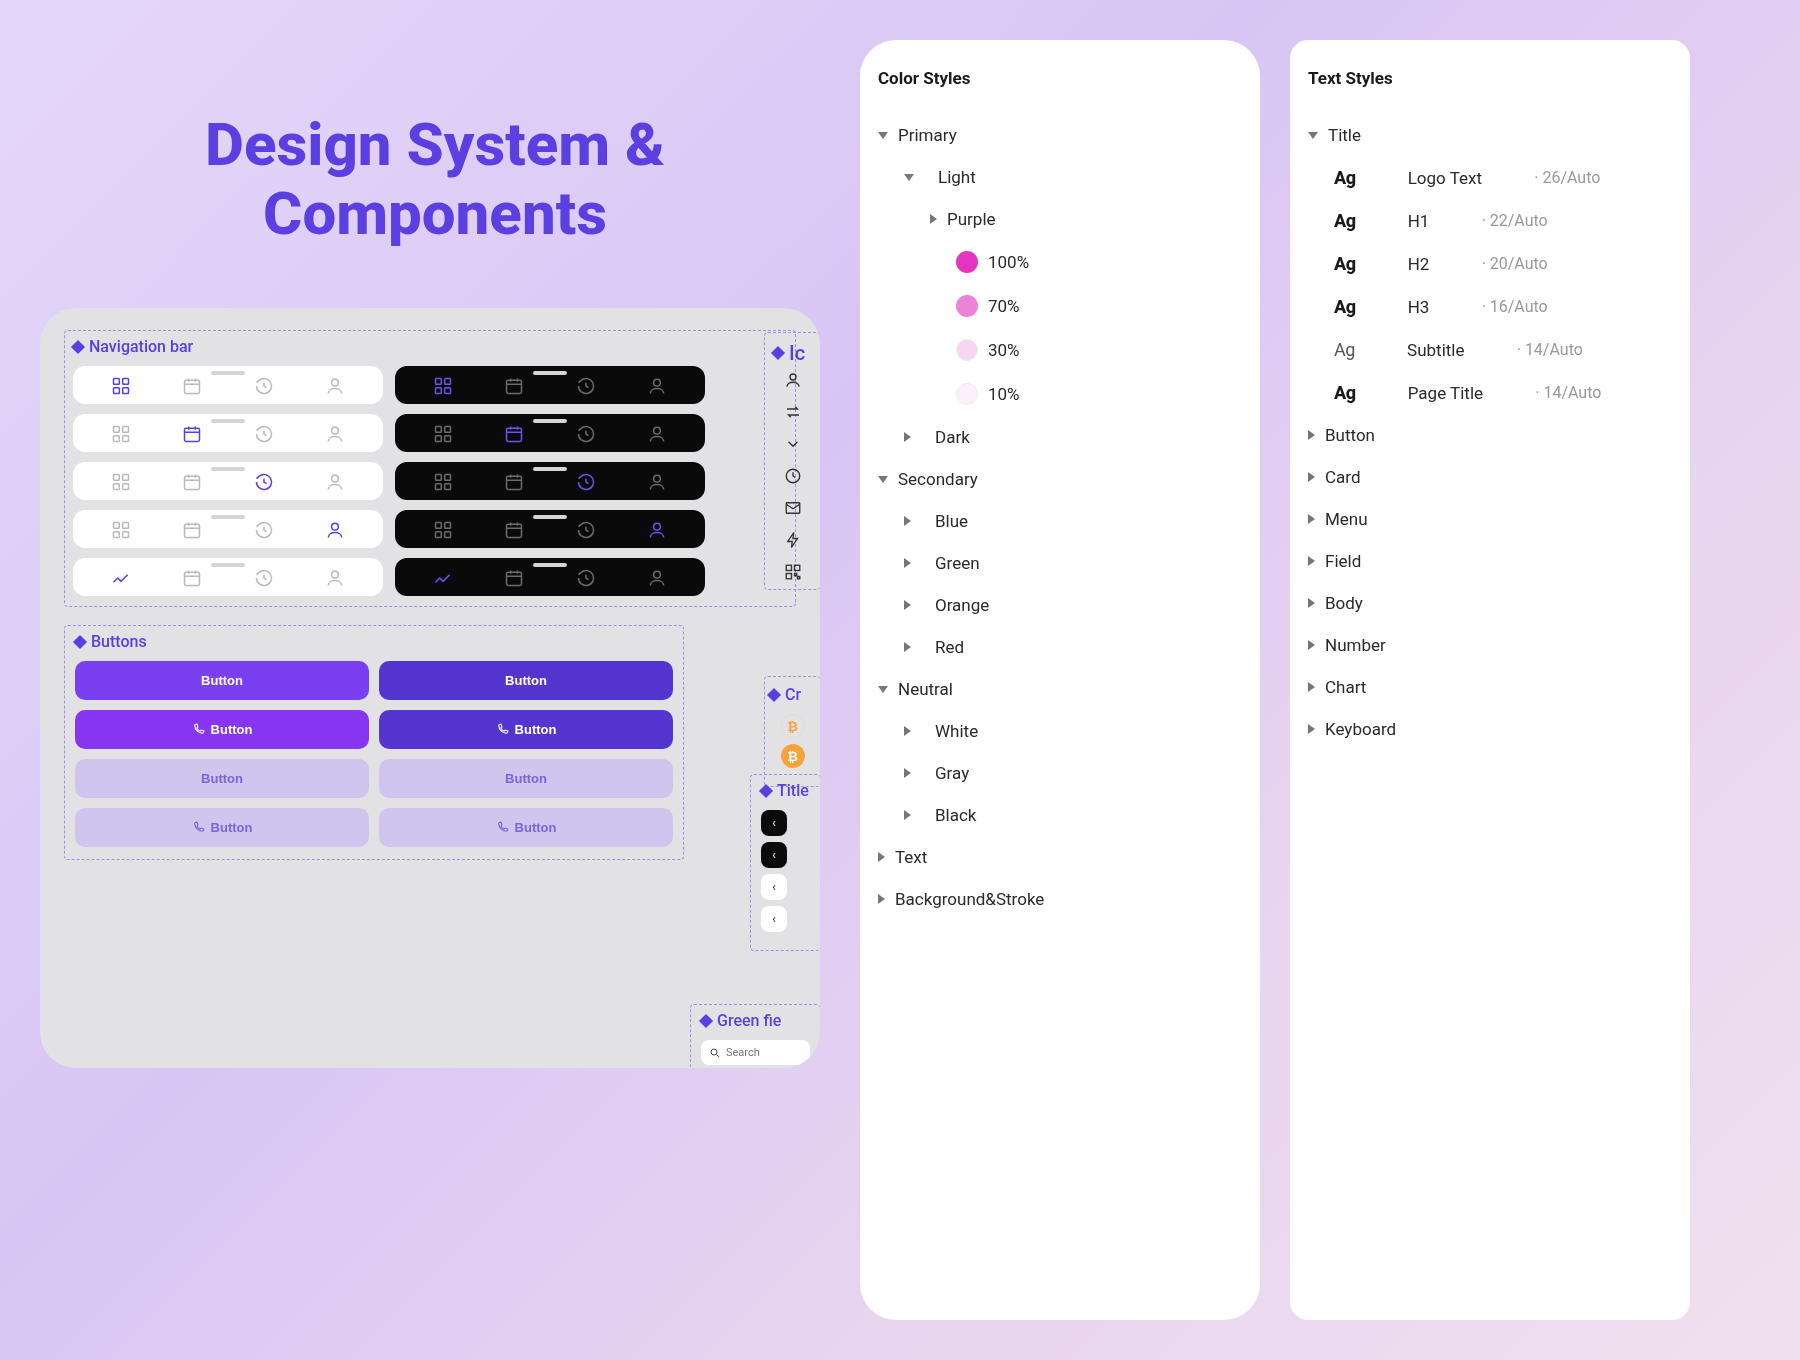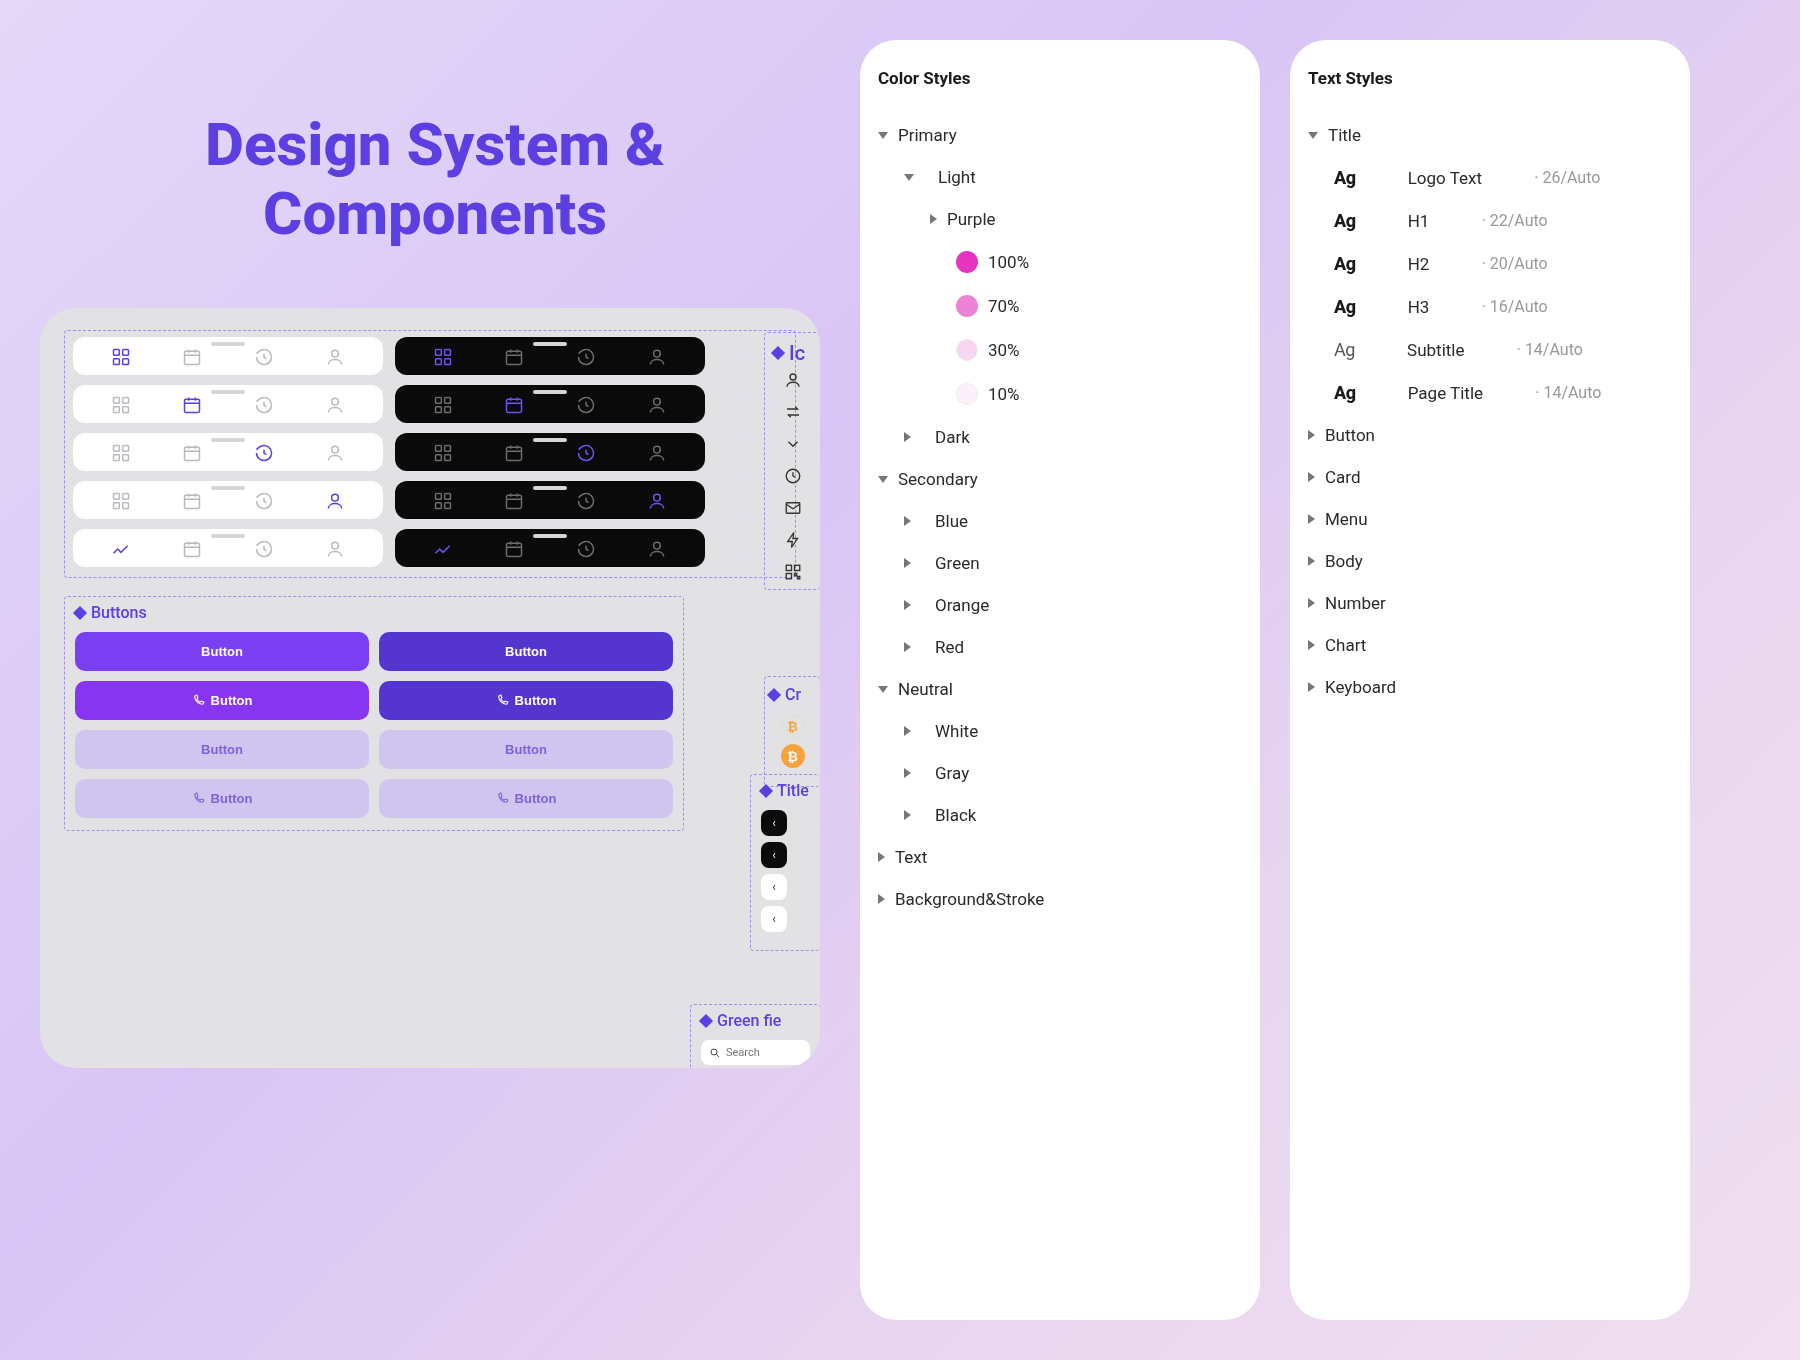--- a/index.html
+++ b/index.html
@@ -209,21 +209,21 @@
   
   .panel {
     background: #fff;
     border-radius: 36px;
     padding: 28px 18px;
     height: 1280px;
     position: absolute;
     top: 40px;
   }
   .panel-color { width: 400px; left: 860px; }
-  .panel-text  { width: 400px; left: 1290px; }
+  .panel-text  { width: 400px; left: 1290px; border-radius: 18px; }
 
   .panel h3 {
     font-size: 17px;
     font-weight: 700;
     color: #1a1a1a;
     margin-bottom: 26px;
   }
 
   .tree-item {
     display: flex;
@@ -273,20 +273,23 @@
 </head>
 <body>
 
 <h1 class="page-title">Design System &amp; Components</h1>
 
 <div class="layout">
 
   <div class="preview-card">
 
     <div class="nav-section">
+      <div class="section-label">
+          <span>Navigation bar</span>
+        </div>
       <div class="nav-rows">
 
         <div class="nav-row">
           <div class="navbar light">
               <div class="handle"></div>
             <svg class="nav-icon active" viewBox="0 0 24 24">
                 <rect x="3" y="3" width="7" height="7" rx="1"></rect>
                 <rect x="14" y="3" width="7" height="7" rx="1"></rect>
                 <rect x="3" y="14" width="7" height="7" rx="1"></rect>
                 <rect x="14" y="14" width="7" height="7" rx="1"></rect>
@@ -722,20 +725,24 @@
   <div class="tree-item">
       <span class="tree-toggle right"></span>
       <span>Card</span>
     </div>
   <div class="tree-item">
       <span class="tree-toggle right"></span>
       <span>Menu</span>
     </div>
   <div class="tree-item">
       <span class="tree-toggle right"></span>
+      <span>Field</span>
+    </div>
+  <div class="tree-item">
+      <span class="tree-toggle right"></span>
       <span>Body</span>
     </div>
   <div class="tree-item">
       <span class="tree-toggle right"></span>
       <span>Number</span>
     </div>
   <div class="tree-item">
       <span class="tree-toggle right"></span>
       <span>Chart</span>
     </div>

